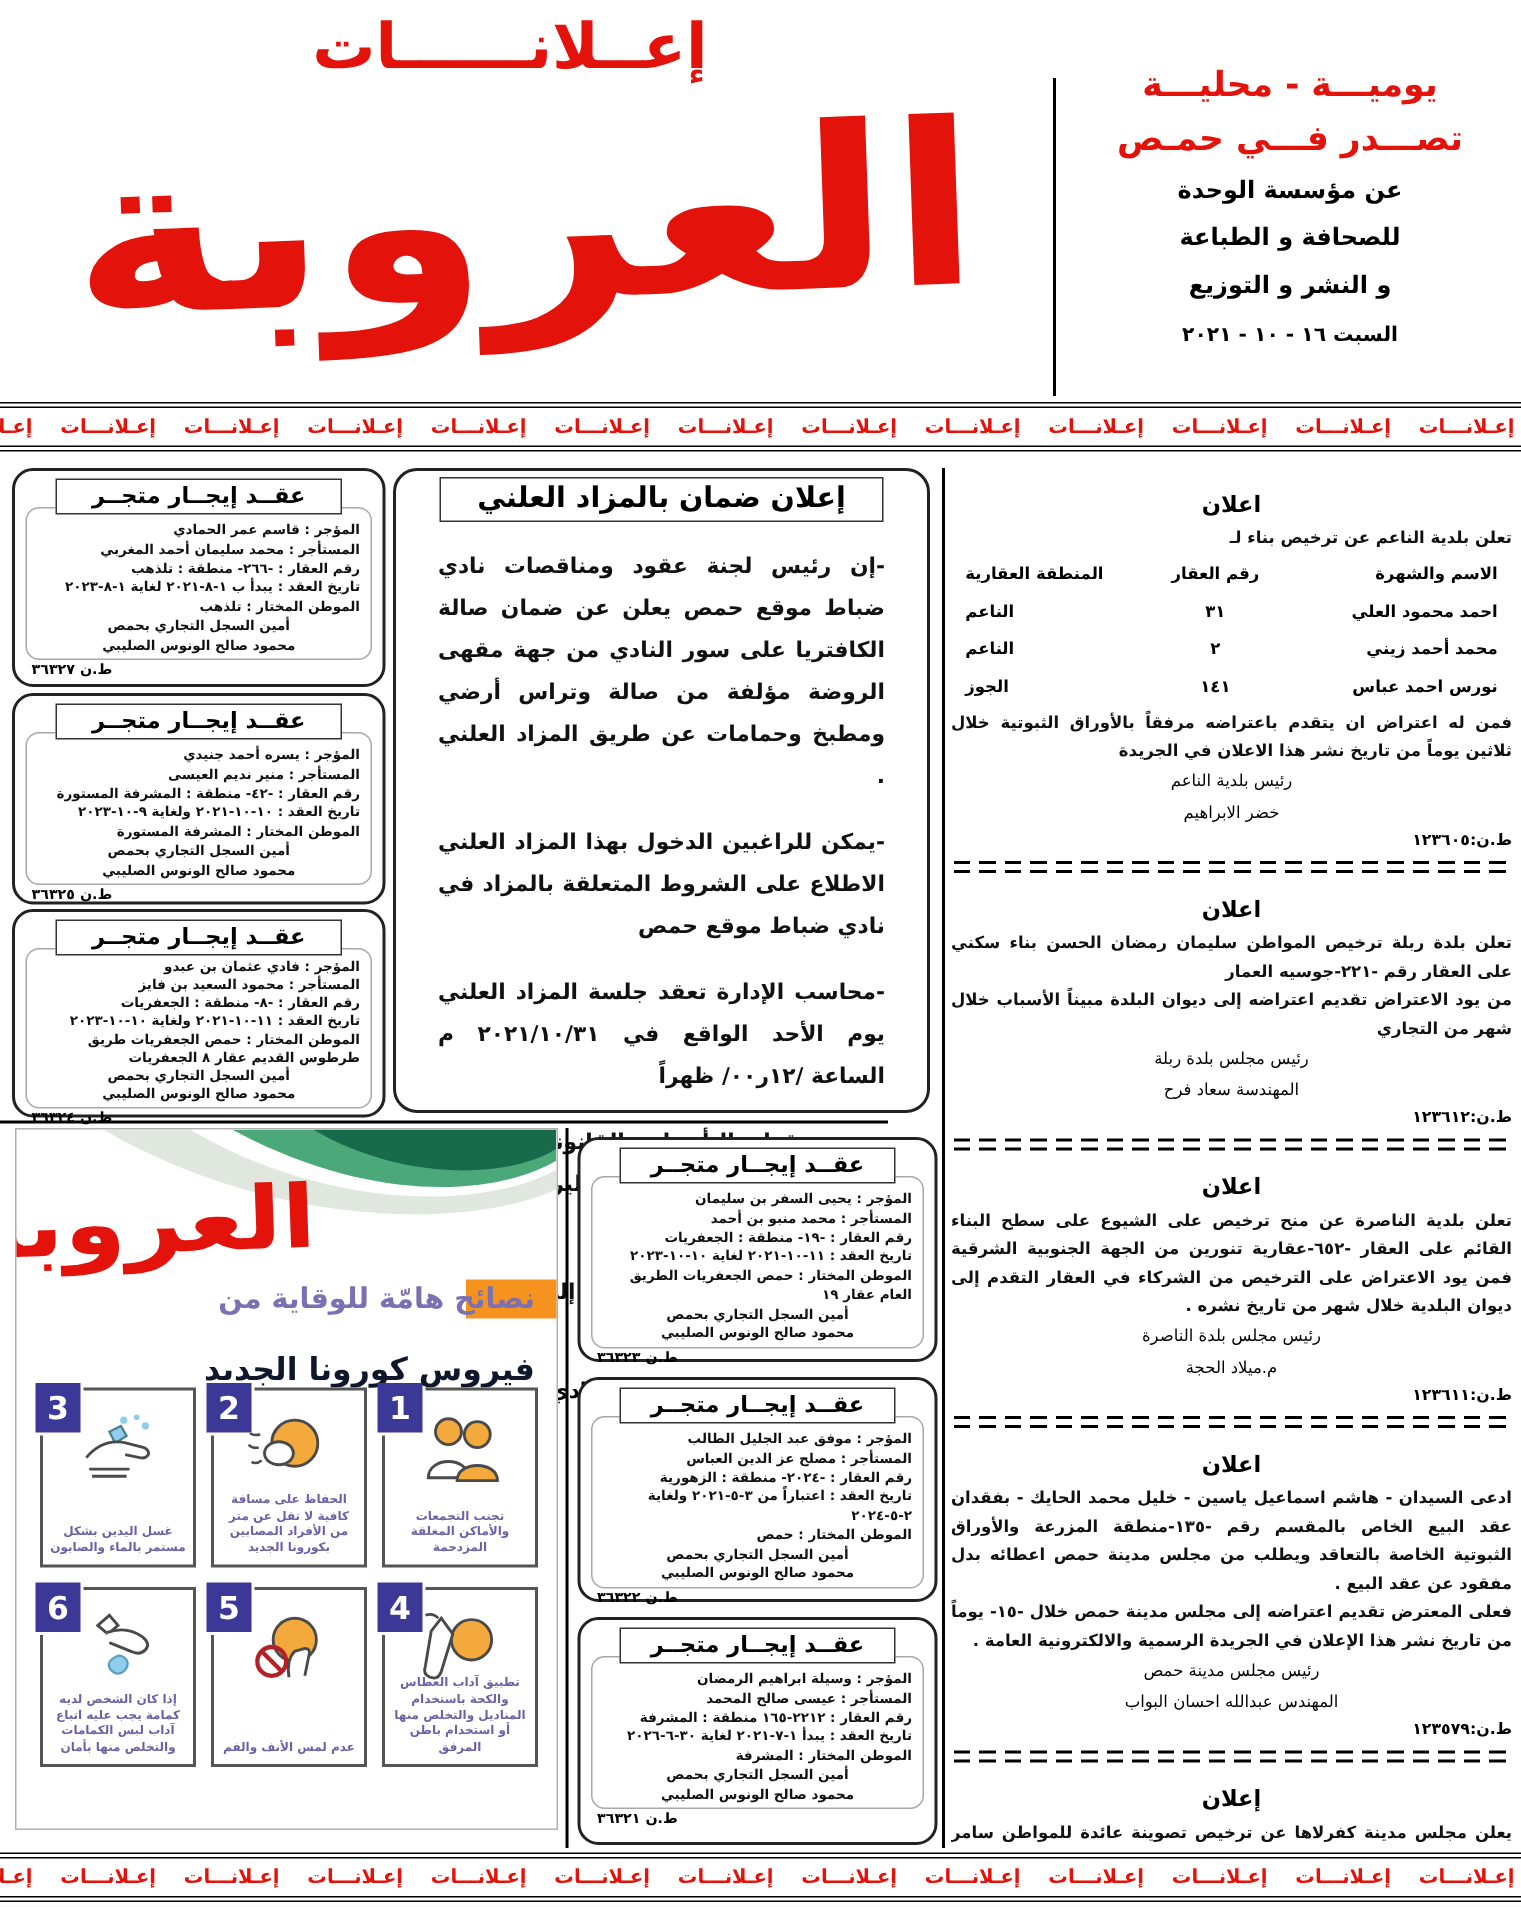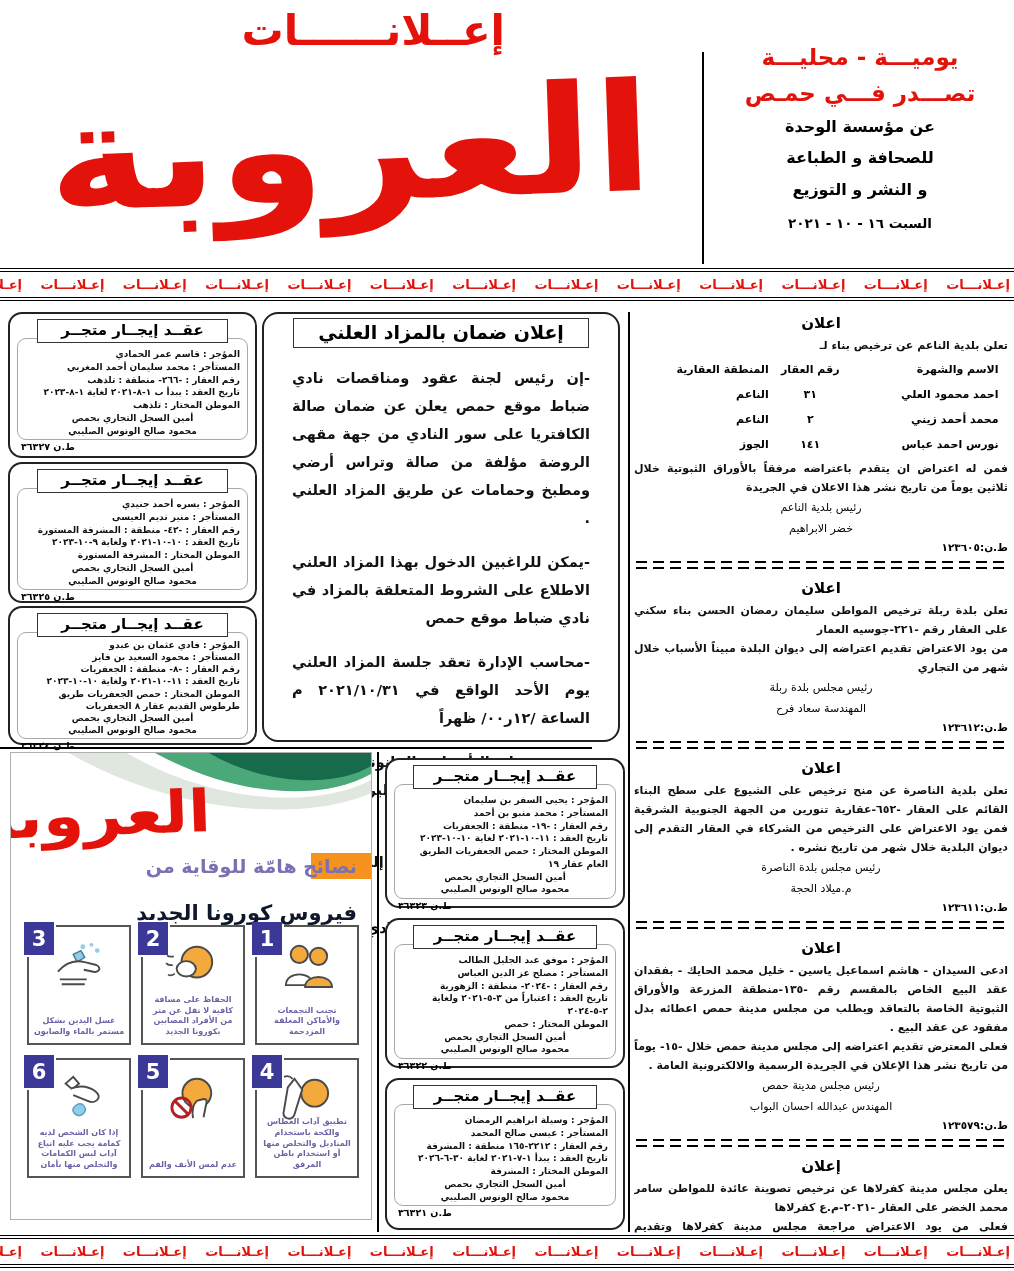--- a/index.html
+++ b/index.html
@@ -1,20 +1,20 @@
 <!DOCTYPE html>
 <html dir="rtl" lang="ar"><head>
 <meta charset="utf-8">
 <style>
   html,body{margin:0;padding:0;background:#f2f2f2;}
   .page{position:relative;width:1014px;height:1271px;margin:0 auto;background:#fff;
         font-family:"DejaVu Sans",sans-serif;overflow:hidden;direction:rtl;}
   
   .masthead{position:absolute;top:0;left:0;width:1014px;height:268px;}
-  .ads-word{position:absolute;left:175px;top:6px;width:330px;
+  .ads-word{position:absolute;left:175px;top:6px;width:330px;text-align:center;
             color:#e3120b;font-weight:bold;font-size:42px;white-space:nowrap;}
   .logo-main{position:absolute;left:0px;top:38px;width:700px;height:220px;display:flex;
              align-items:center;justify-content:center;color:#e3120b;font-weight:bold;
              font-size:150px;transform:rotate(-2deg) scaleX(1.15);transform-origin:center;
              white-space:nowrap;}
   .mast-divider{position:absolute;left:702px;top:52px;width:2px;height:212px;background:#000;}
   .edition{position:absolute;left:712px;top:40px;width:296px;text-align:center;}
   .edition .tagline{color:#e3120b;font-weight:bold;font-size:23px;line-height:1.55;white-space:nowrap;}
   .edition .pub{color:#000;font-weight:bold;font-size:16px;line-height:1.95;white-space:nowrap;}
   .edition .date{color:#000;font-weight:bold;font-size:13.5px;margin-top:10px;}
@@ -38,31 +38,31 @@
   .auction-title{width:88%;margin:0 auto;border:1px solid #333;text-align:center;font-weight:bold;
                  font-size:19px;padding:2px 2px 4px;white-space:nowrap;}
   .auction-body{margin-top:4px;font-size:14.5px;font-weight:bold;line-height:28px;
                 text-align:justify;text-align-last:right;color:#111;}
   .auction-body p{margin:16px;}
   .auction-foot{display:flex;justify-content:space-between;align-items:flex-end;margin-top:2px;}
   .auction-sig{flex:1;text-align:center;font-weight:bold;font-size:14.5px;}
   .auction-phone{font-weight:bold;font-size:12.5px;}
   
   .muni-col{position:absolute;left:634px;top:312px;width:374px;height:922px;overflow:hidden;}
-  .m-ad h3{margin:2px 0 4px;text-align:center;font-size:15px;font-weight:bold;}
+  .m-ad h3{margin:15px 0 4px;text-align:center;font-size:15px;font-weight:bold;}
   .m-p{margin:0;font-size:11px;font-weight:bold;line-height:19px;text-align:justify;text-align-last:right;color:#111;}
   .m-sig{text-align:center;font-size:11px;font-weight:normal;line-height:21px;}
   .m-phone{text-align:right;direction:ltr;font-size:10.5px;font-weight:bold;margin:2px 0 0;}
   .eq-sep{height:8px;margin:8px 2px 10px;
     background-image:repeating-linear-gradient(90deg,#000 0 11px,transparent 11px 17px),
                      repeating-linear-gradient(90deg,#000 0 11px,transparent 11px 17px);
     background-size:100% 2px,100% 2px;background-position:0 0,0 100%;background-repeat:no-repeat;}
   table.m-table{width:96%;margin:2px auto;border-collapse:collapse;}
   table.m-table th,table.m-table td{font-size:11px;font-weight:bold;padding:3px 2px;line-height:19px;}
-  .col-name{text-align:right;width:42%;} .col-num{text-align:center;width:22%;} .col-region{text-align:right;width:36%;}
+  .col-name{text-align:right;width:42%;} .col-num{text-align:center;width:22%;} .col-region{text-align:left;width:36%;}
   
   .hline{position:absolute;background:#000;}
   
   .covid{position:absolute;left:10px;top:752px;width:362px;height:468px;border:1px solid #b0b0b0;
          background:#fff;box-sizing:border-box;overflow:hidden;}
   .wave{position:absolute;top:0;right:0;width:362px;height:80px;}
   .covid-logo{position:absolute;right:160px;top:24px;width:200px;color:#e3120b;font-weight:bold;
               font-size:58px;transform:rotate(-2deg) scaleX(1.15);transform-origin:right center;
               text-align:left;white-space:nowrap;}
   .covid-h1{position:absolute;right:14px;top:102px;font-size:19px;color:#7a71b3;font-weight:bold;z-index:1;}

